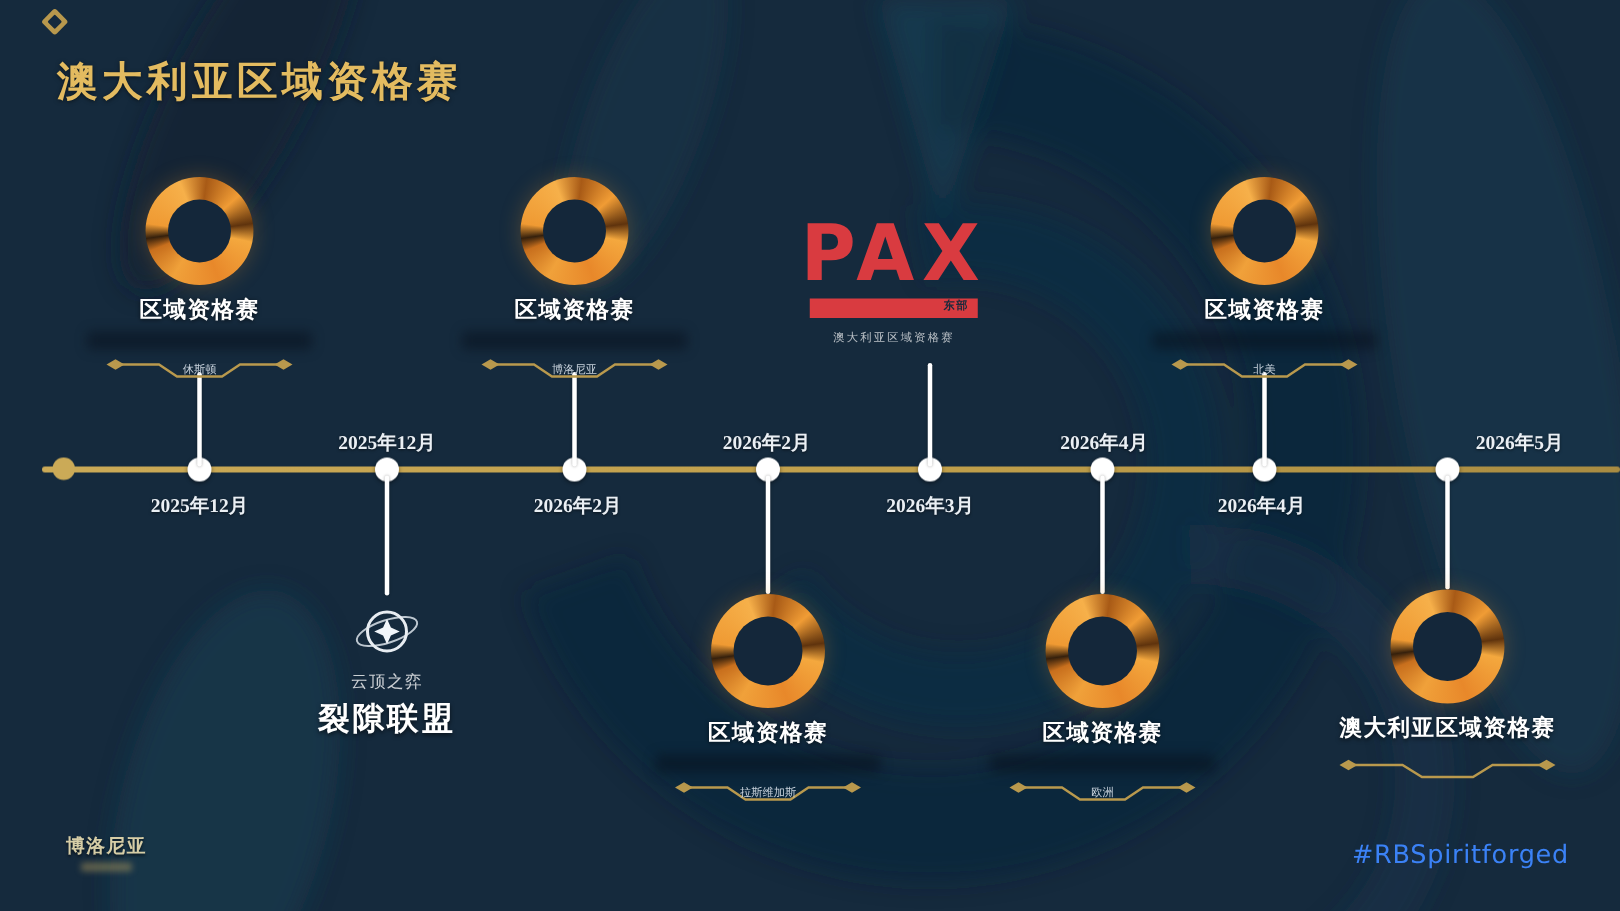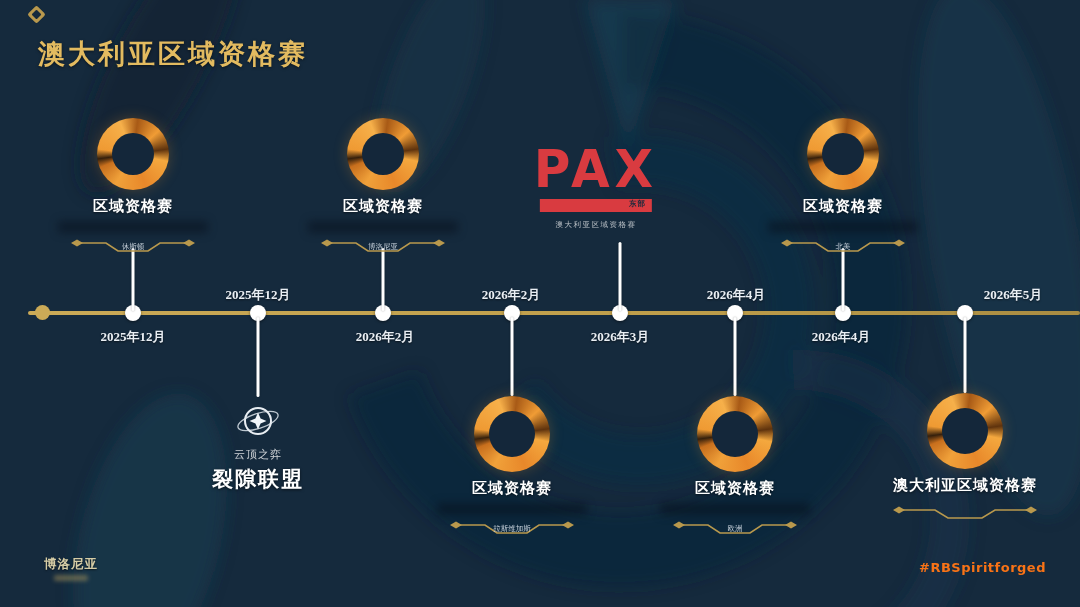--- a/index.html
+++ b/index.html
@@ -57,22 +57,22 @@
 
   
   .tft-game { margin-top:3px; font-size:11px; color:rgba(255,255,255,.78); letter-spacing:1px; }
   .paris-title { margin-top:3px; font-size:21px; font-weight:bold; letter-spacing:2px;
     text-shadow:0 1px 3px rgba(0,0,0,.6); }
 
   
   .footer-note { position:absolute; left:360px; top:558px; transform:translateX(-50%);
     font-size:17px; font-weight:bold; color:#f3f6f9; letter-spacing:1px; white-space:nowrap;
     text-shadow:0 1px 3px rgba(0,0,0,.55); }
-  .hashtag { position:absolute; right:34px; top:560px; font-size:13px; font-weight:bold;
-    color:#f97316; letter-spacing:.5px; }
+  .hashtag { position:absolute; right:34px; top:560px; font-size:17px; font-weight:normal;
+    color:#3b82f6; letter-spacing:.5px; }
   .brand { position:absolute; left:44px; top:556px; display:flex; flex-direction:column;
     align-items:center; }
   .brand-name { font-size:12.5px; font-weight:bold; color:#d6cda6; letter-spacing:1px;
     text-shadow:0 1px 2px rgba(0,0,0,.6); }
   .brand-sub { margin-top:2px; width:34px; height:6px; border-radius:2px;
     background:rgba(190,165,95,.45); filter:blur(2px); }
 </style>
 </head>
 <body>
 

